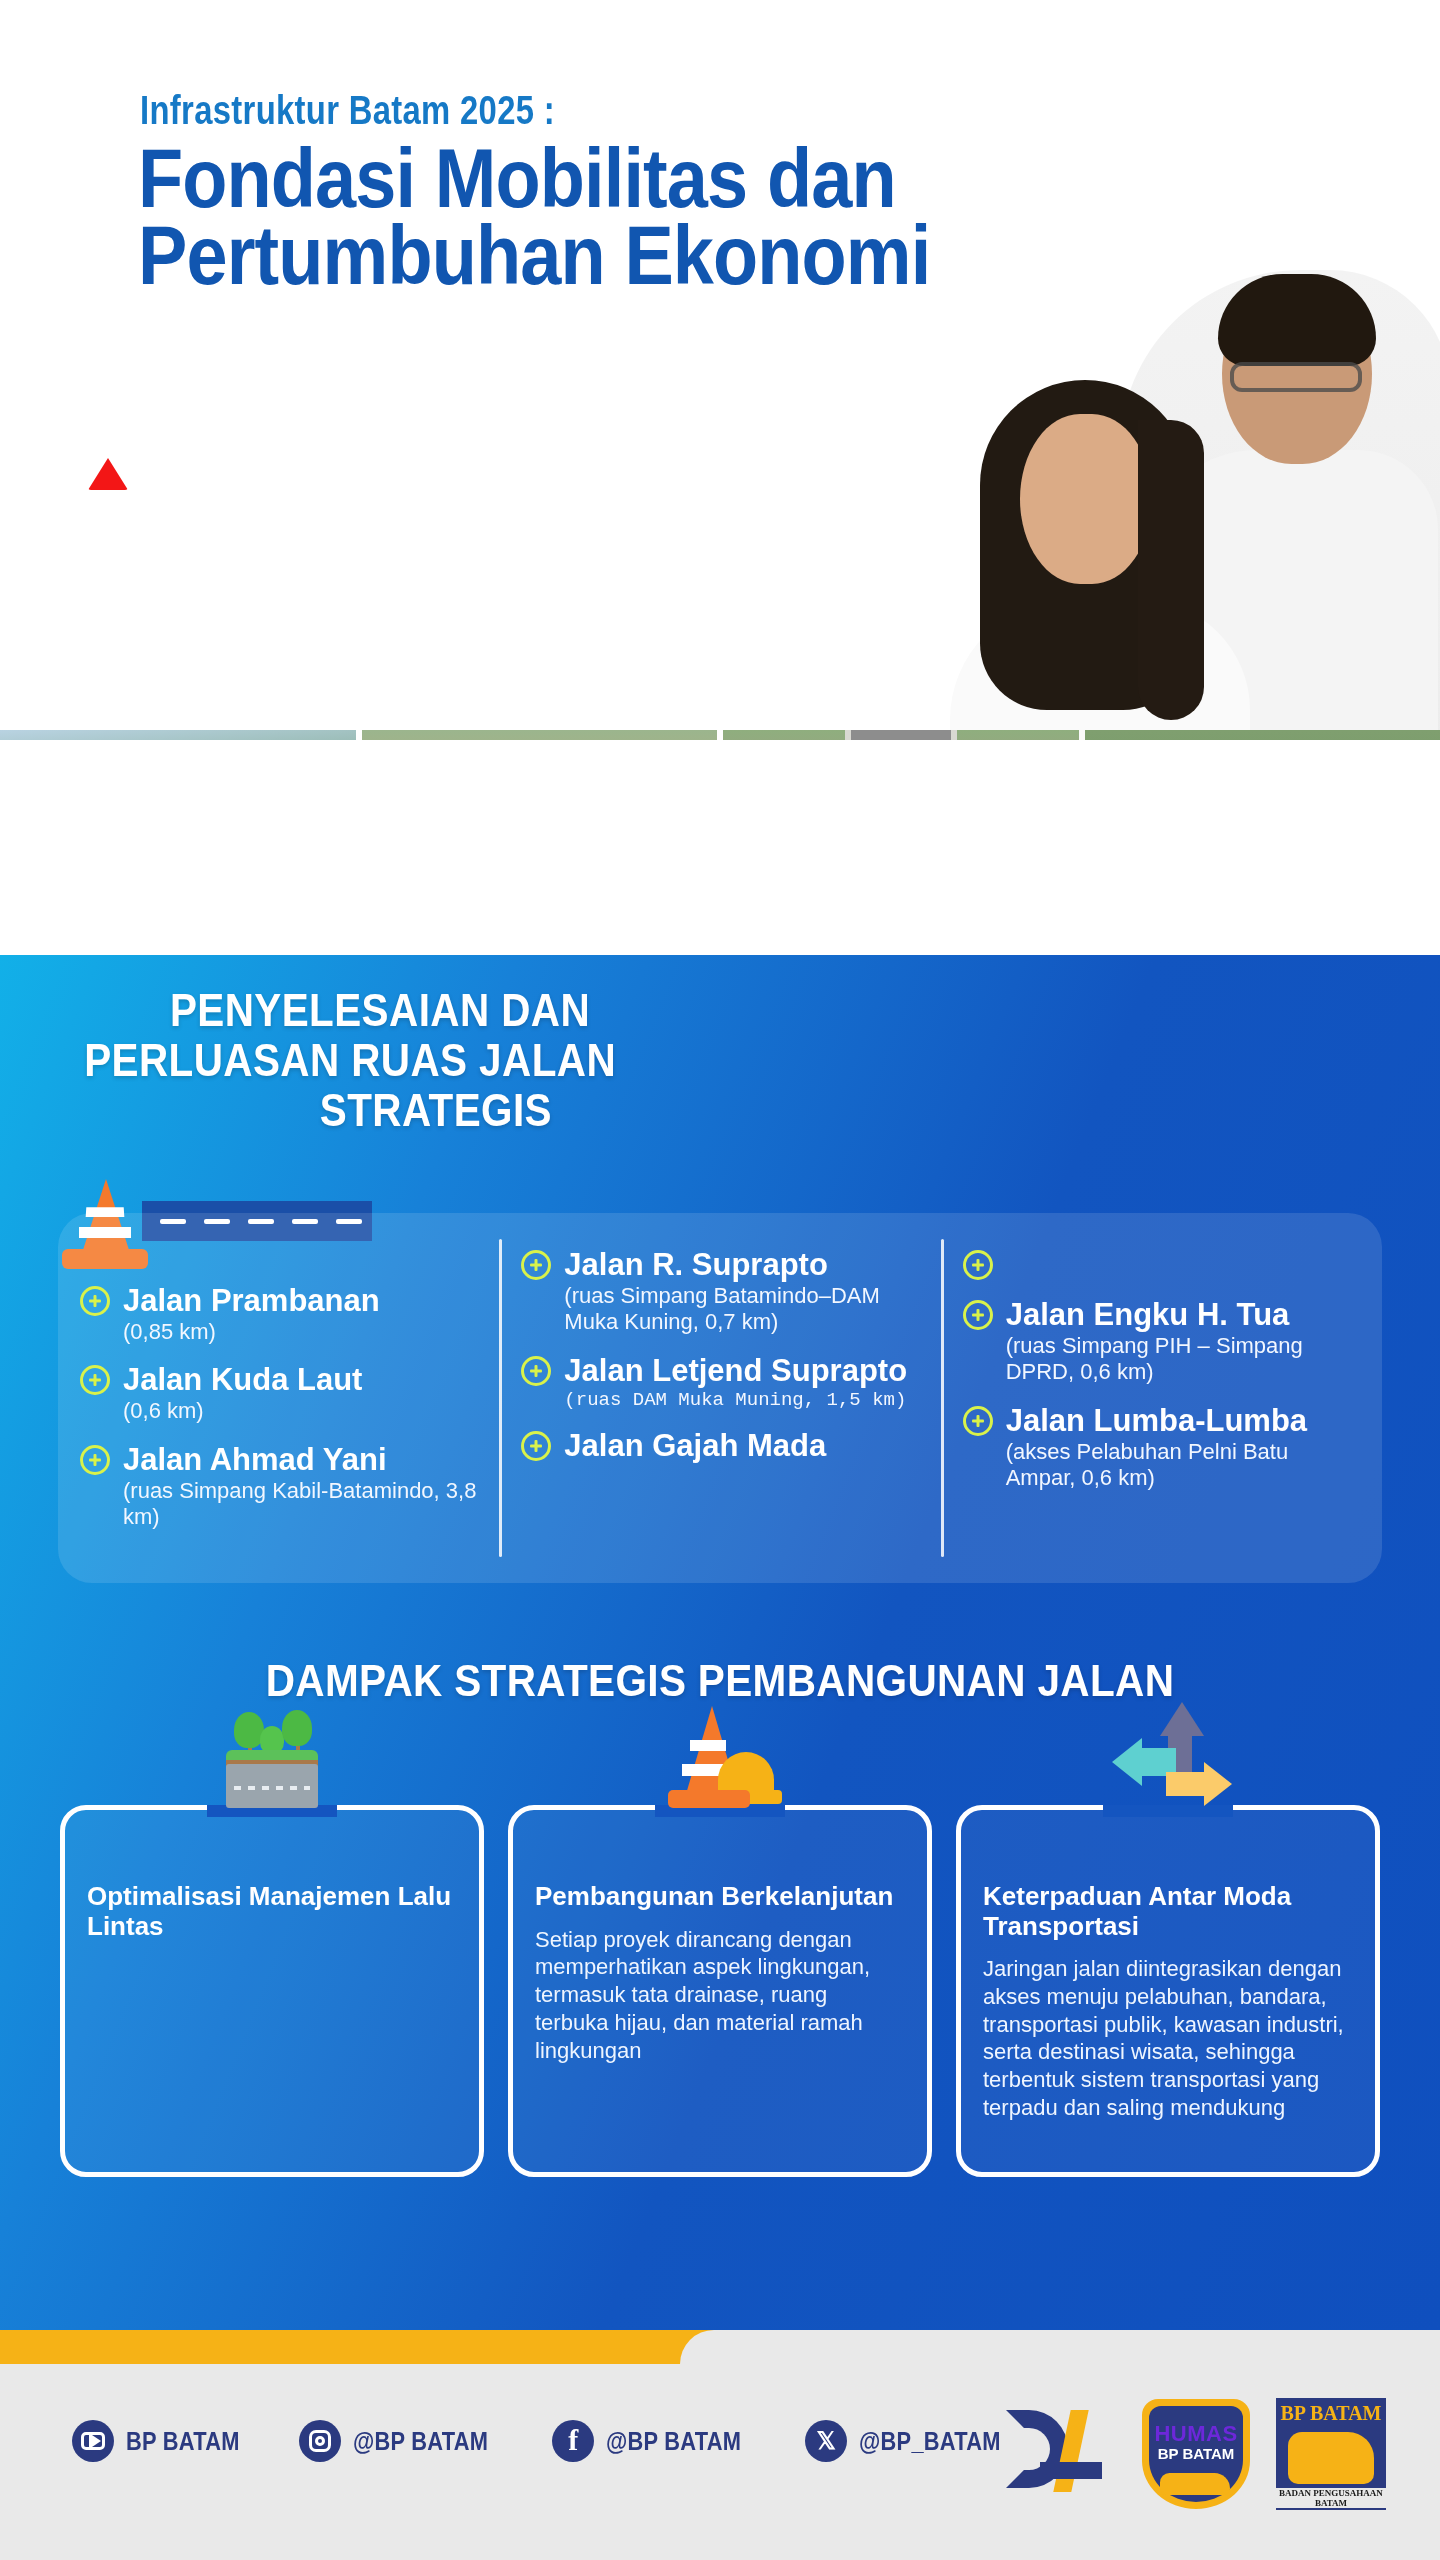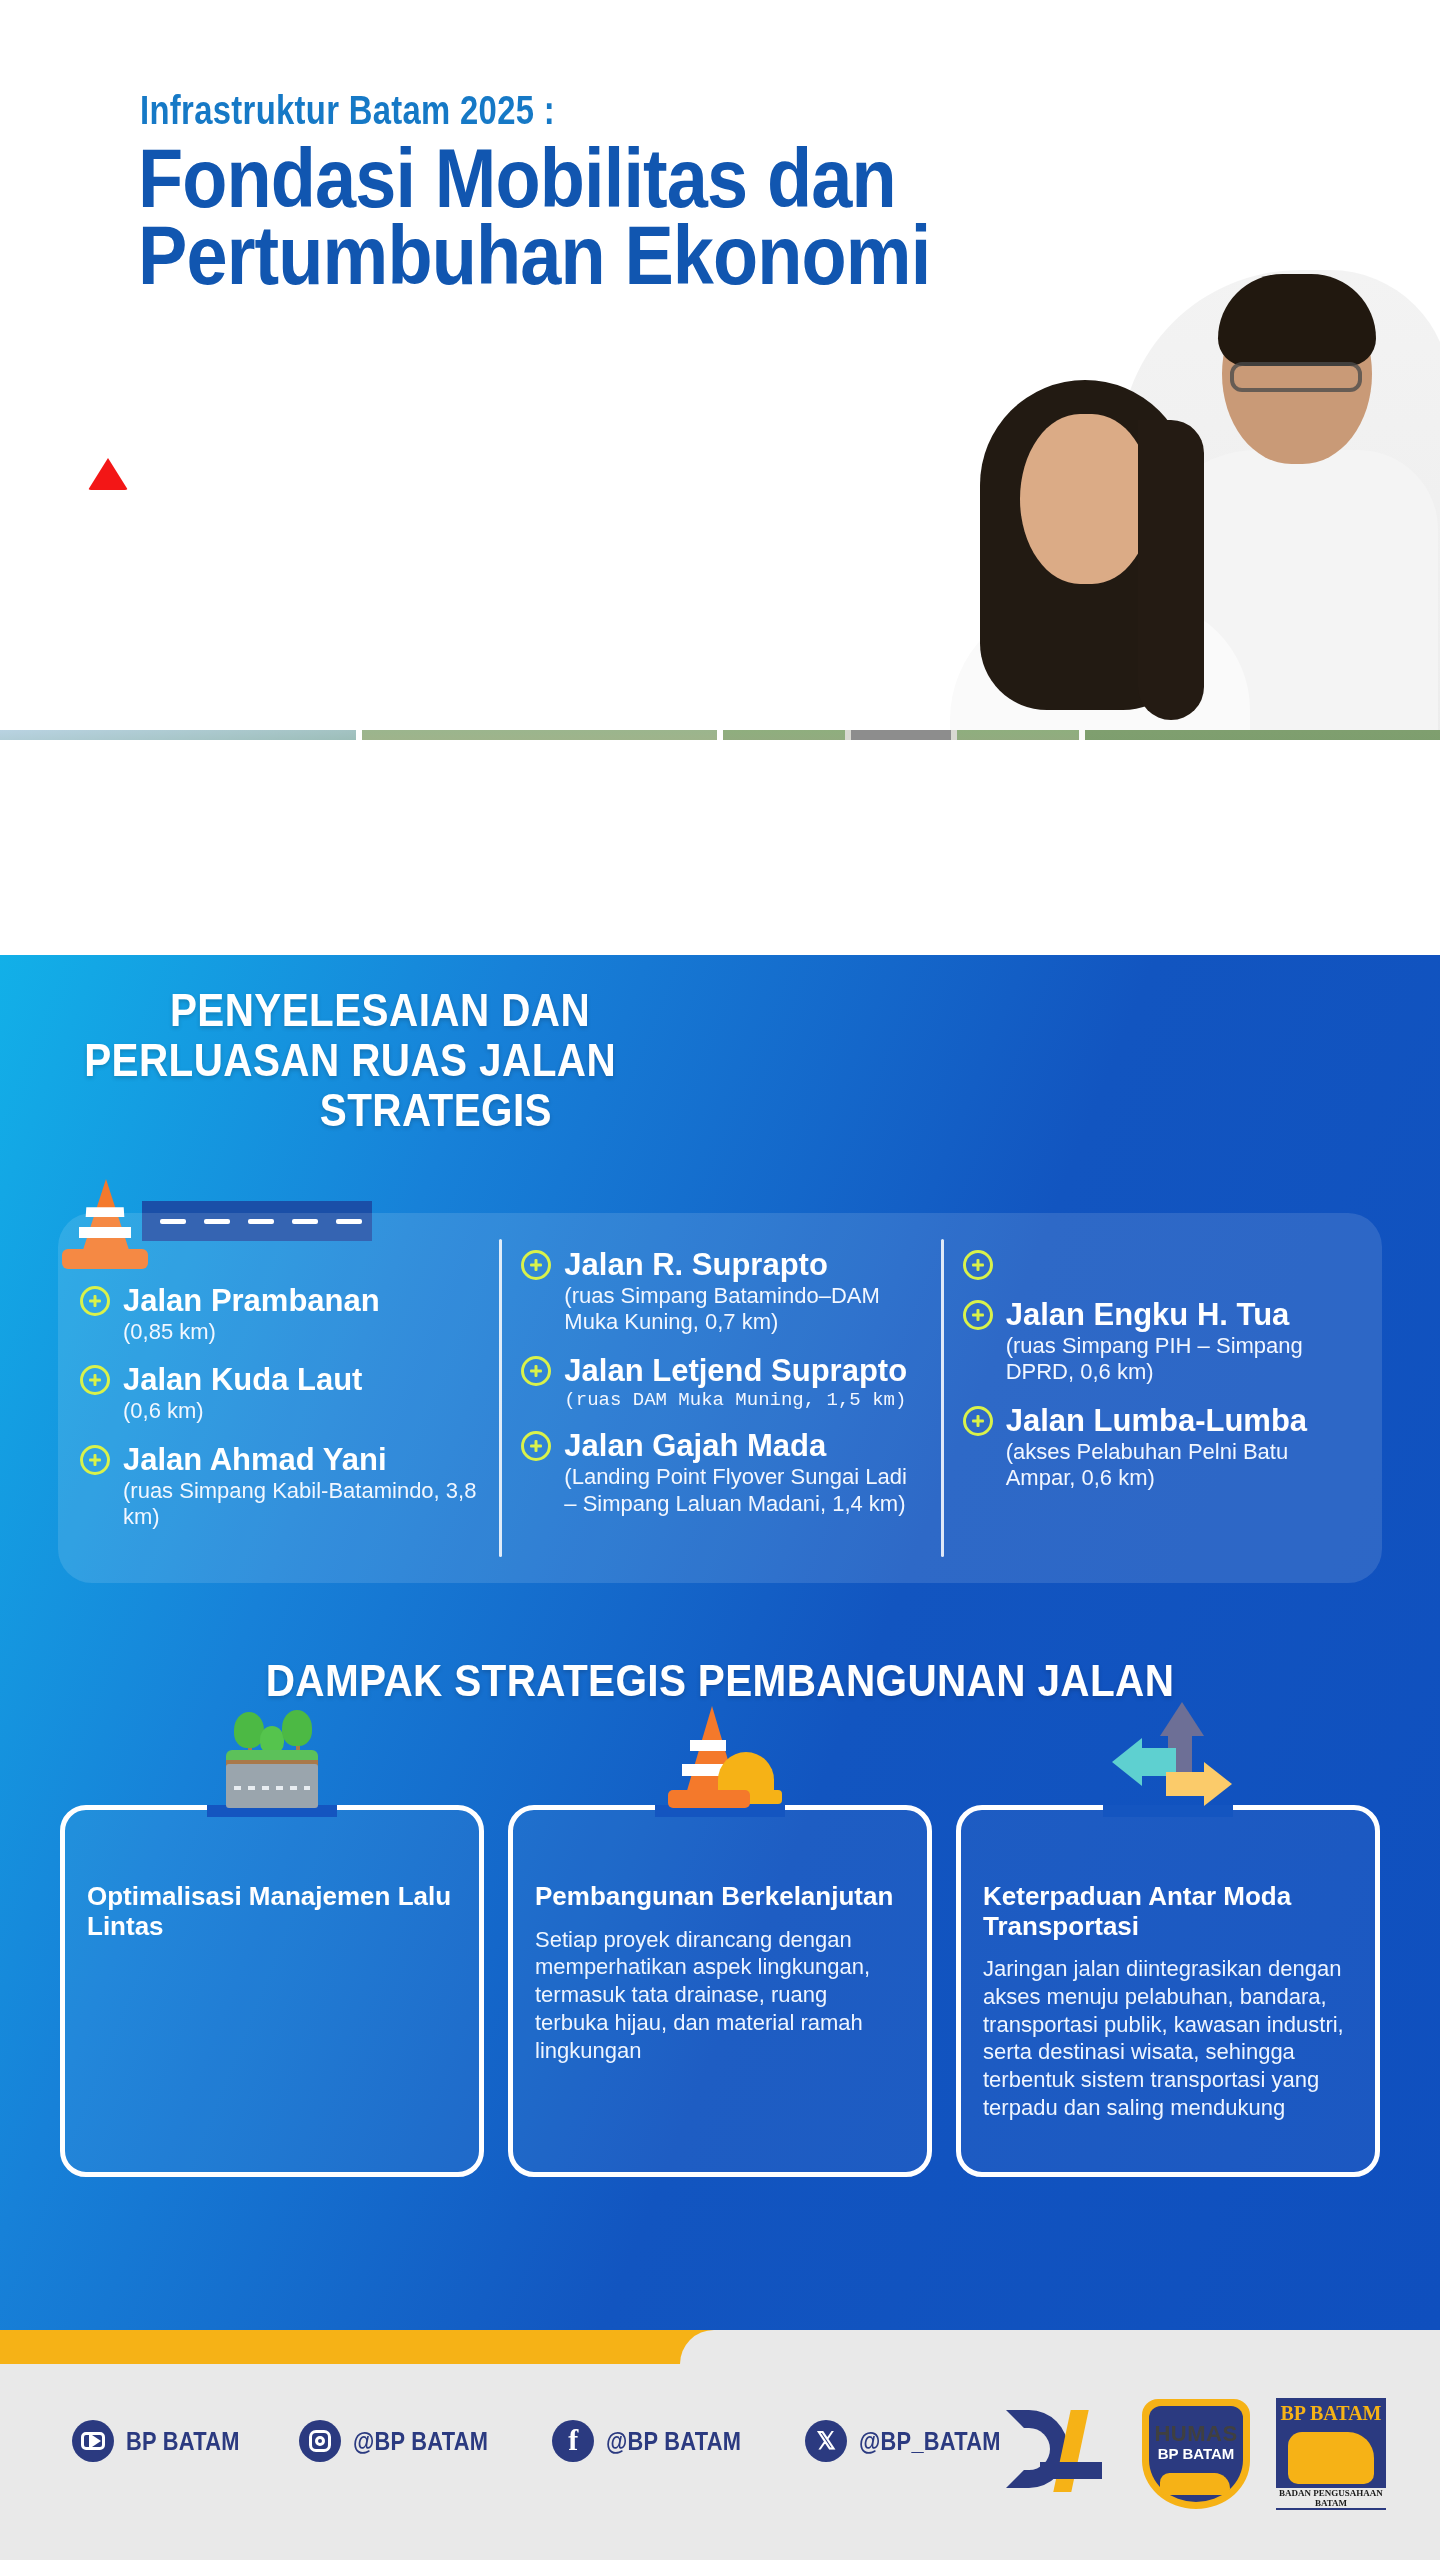--- a/index.html
+++ b/index.html
@@ -187,21 +187,21 @@
   .xx{position:absolute;left:0;top:0;width:42px;height:42px;color:#fff;font-size:24px;font-weight:700;line-height:42px;text-align:center;}
 
   .logos { position:absolute; right:54px; top:34px; display:flex; align-items:center; gap:26px; }
   .lg54 { width:110px; height:100px; position:relative; }
   .lg54 .d5{position:absolute;left:0;top:6px;width:62px;height:78px;border:18px solid #2b3a80;border-radius:0 40px 40px 0;border-left-color:transparent;}
   .lg54 .d4{position:absolute;left:40px;top:6px;width:56px;height:82px;}
   .lg54 .d4::before{content:"";position:absolute;left:16px;top:0;width:18px;height:82px;background:#f6b216;transform:skewX(-12deg);}
   .lg54 .d4::after{content:"";position:absolute;left:-6px;top:52px;width:62px;height:17px;background:#2b3a80;}
   .lg-humas { width:108px; height:110px; background:#f6b216; border-radius:16px 16px 50% 50%/16px 16px 44% 44%; position:relative; }
   .lg-humas .inner{position:absolute;left:7px;top:7px;right:7px;bottom:7px;background:#2b3a80;border-radius:12px 12px 50% 50%/12px 12px 44% 44%;}
-  .lg-humas .t1x{position:absolute;left:0;right:0;top:22px;text-align:center;color:#404040;font-size:22px;font-weight:800;letter-spacing:.5px;}
+  .lg-humas .t1x{position:absolute;left:0;right:0;top:22px;text-align:center;color:#6d28d9;font-size:22px;font-weight:800;letter-spacing:.5px;}
   .lg-humas .t2x{position:absolute;left:0;right:0;top:46px;text-align:center;color:#fff;font-size:15px;font-weight:800;}
   .lg-humas .croc{position:absolute;left:18px;bottom:14px;width:70px;height:22px;background:#f6b216;border-radius:12px 20px 8px 8px;}
   .lg-bp { width:110px; height:112px; background:#2b3a80; position:relative; }
   .lg-bp .bpt{position:absolute;left:0;right:0;top:4px;text-align:center;color:#f6b216;font-size:20px;font-weight:800;font-family:"Liberation Serif",serif;}
   .lg-bp .bpc{position:absolute;left:12px;top:34px;width:86px;height:52px;background:#f6b216;border-radius:14px 26px 10px 10px;}
   .lg-bp .bpcap{position:absolute;left:0;right:0;bottom:2px;text-align:center;color:#1a1a1a;font-size:9px;font-weight:700;font-family:"Liberation Serif",serif;background:#e9e9e9;}
 </style>
 </head>
 <body>
 
@@ -300,21 +300,20 @@
           <div class="plus"></div>
           <div class="rtext">
             <div class="rname">Jalan Letjend Suprapto</div>
             <div class="rdesc sm">(ruas DAM Muka Muning, 1,5 km)</div>
           </div>
         </div>
         <div class="ritem">
           <div class="plus"></div>
           <div class="rtext">
             <div class="rname">Jalan Gajah Mada</div>
-            <div class="rdesc">(Landing Point Flyover Sungai Ladi – Simpang Laluan Madani, 1,4 km)</div>
           </div>
         </div>
       </div>
 
       <div class="rp-col">
         <div class="ritem">
           <div class="plus"></div>
         </div>
         <div class="ritem">
           <div class="plus"></div>

